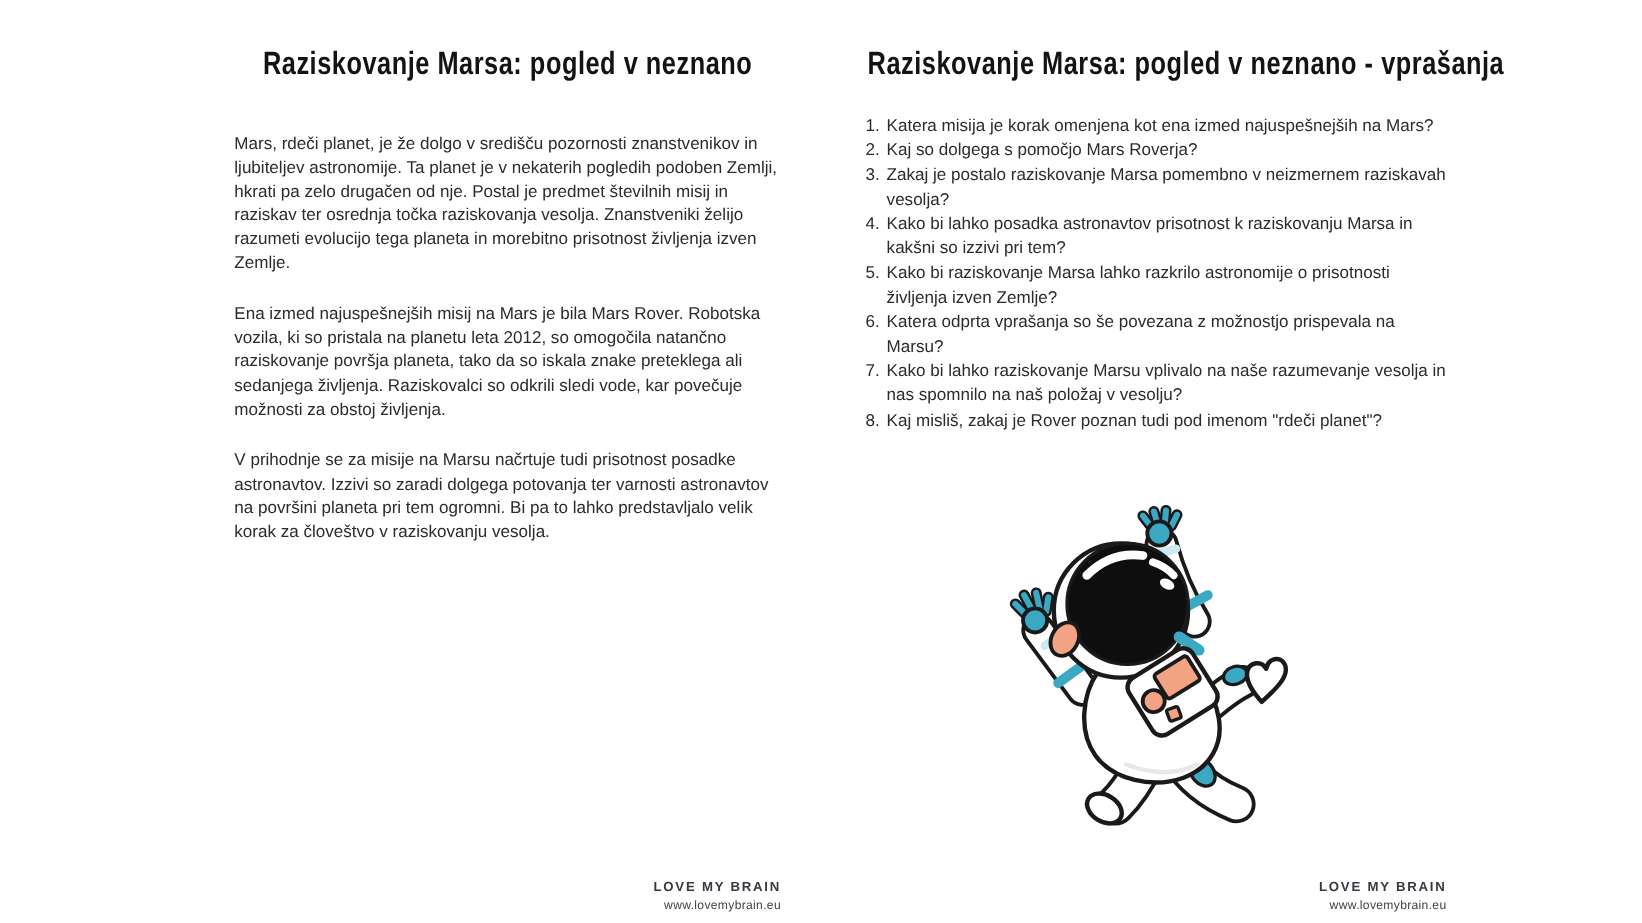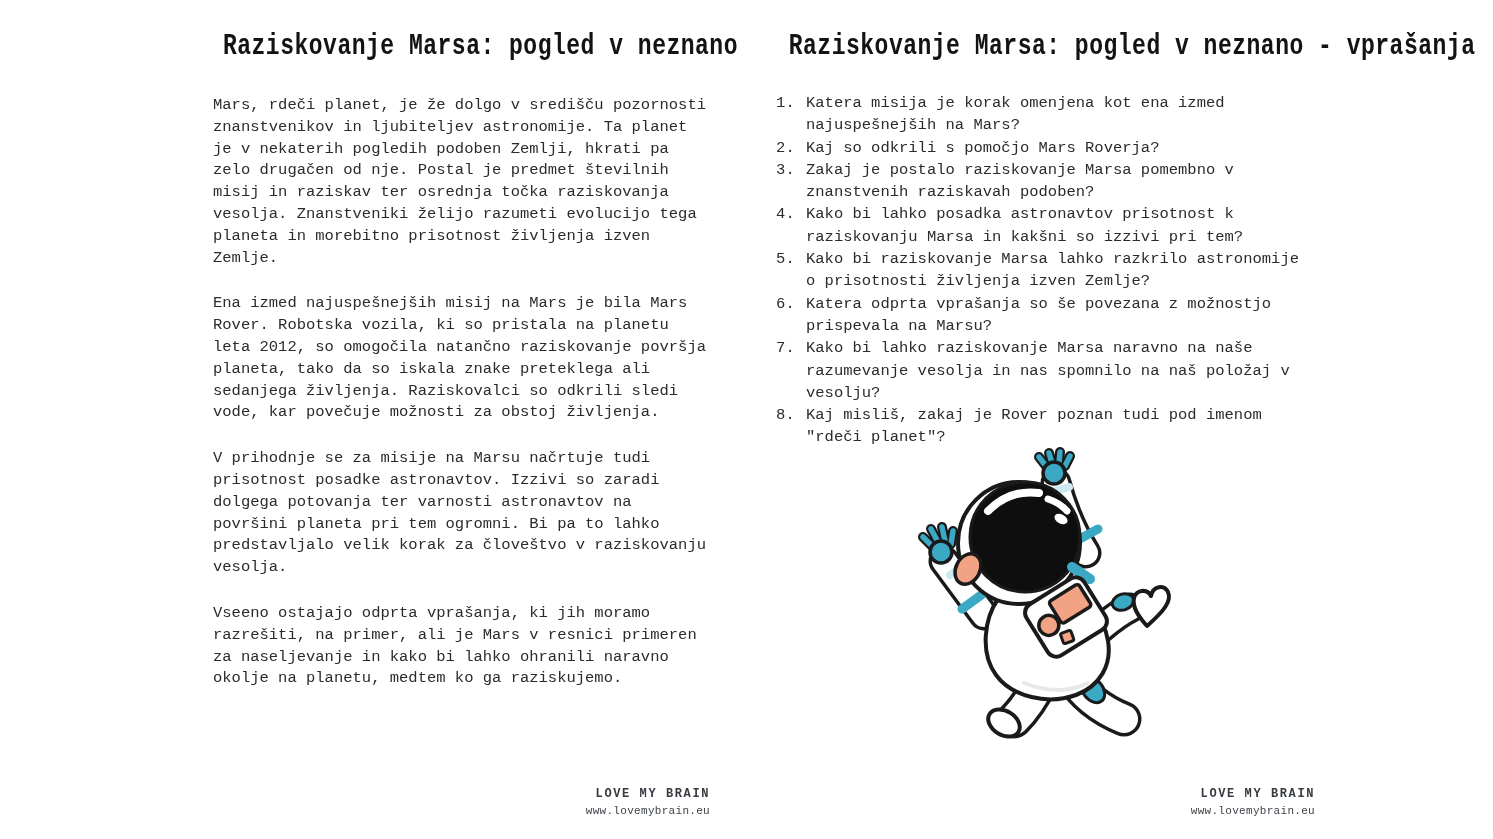--- a/index.html
+++ b/index.html
@@ -4,32 +4,32 @@
 <style>
   :root{
     --teal:#3BA8C4; --teal_light:#CDEAF1; --salmon:#F2A383;
     --outline:#1A1A1A; --text:#2B2B2B; --footer:#343A40; --page:#FFFFFF;
   }
   *{box-sizing:border-box; margin:0; padding:0;}
   html,body{width:1493px; height:839px; background:var(--page);
     font-family:"Liberation Sans", sans-serif; color:var(--text); overflow:hidden;}
   .spread{position:relative; width:1493px; height:839px; background:var(--page);}
 
-  .page{position:absolute; top:4px; height:657px;font-family:Liberation Mono, monospace;}
+  .page{position:absolute; top:16px; height:657px;}
   .page-left{left:213px; width:497px;}
   .page-right{left:778px; width:537px;}
 
   .doc-title{
     position:absolute; top:26px; left:0; right:0;
     text-align:center; font-size:24px; font-weight:700; color:#131313;
     letter-spacing:0.5px; transform:scale(0.96,1.22); transform-origin:center top;
     white-space:nowrap;
   }
   .text-block{position:absolute; top:90px; left:0; width:497px;}
-  .text-block p{font-size:15.5px; line-height:21.8px; margin:1px 0 24px 0; color:var(--text);}
+  .text-block p{font-size:15.5px; line-height:21.8px; margin:14px 0 24px 0; color:var(--text);}
 
   .questions{position:absolute; top:88px; left:0; width:537px;
     list-style:decimal; padding-left:26px;}
   .questions li{font-size:15.5px; line-height:22.3px; color:var(--text); padding-left:2px;}
 
   .astronaut-wrap{position:absolute; left:142px; top:453px; width:258px; height:282px;}
   .astronaut-wrap svg{width:100%; height:100%; overflow:visible;}
 
   .footer{position:absolute; top:783px; left:0; right:0; text-align:right;}
   .footer .brand{font-size:12px; font-weight:700; letter-spacing:1.6px; color:var(--footer);}
@@ -40,40 +40,39 @@
 
 <div class="spread">
 
   <div class="page page-left">
     <h1 class="doc-title">Raziskovanje Marsa: pogled v neznano</h1>
 
     <div class="text-block">
       <p>Mars, rdeči planet, je že dolgo v središču pozornosti znanstvenikov in ljubiteljev astronomije. Ta planet je v nekaterih pogledih podoben Zemlji, hkrati pa zelo drugačen od nje. Postal je predmet številnih misij in raziskav ter osrednja točka raziskovanja vesolja. Znanstveniki želijo razumeti evolucijo tega planeta in morebitno prisotnost življenja izven Zemlje.</p>
       <p>Ena izmed najuspešnejših misij na Mars je bila Mars Rover. Robotska vozila, ki so pristala na planetu leta 2012, so omogočila natančno raziskovanje površja planeta, tako da so iskala znake preteklega ali sedanjega življenja. Raziskovalci so odkrili sledi vode, kar povečuje možnosti za obstoj življenja.</p>
       <p>V prihodnje se za misije na Marsu načrtuje tudi prisotnost posadke astronavtov. Izzivi so zaradi dolgega potovanja ter varnosti astronavtov na površini planeta pri tem ogromni. Bi pa to lahko predstavljalo velik korak za človeštvo v raziskovanju vesolja.</p>
-      <p>Vseeno ostajajo odprta vprašanja, ki jih moramo razrešiti, na primer, ali je Mars v resnici primeren za naseljevanje in kako bi lahko ohranili naravno okolje na planetu, medtem ko ga raziskujemo.</p>
     </div>
 
     <div class="footer">
       <div class="brand">LOVE MY BRAIN</div>
       <div class="url">www.lovemybrain.eu</div>
     </div>
   </div>
 
   <div class="page page-right">
     <h1 class="doc-title">Raziskovanje Marsa: pogled v neznano - vprašanja</h1>
 
     <ol class="questions">
       <li>Katera misija je korak omenjena kot ena izmed najuspešnejših na Mars?</li>
-      <li>Kaj so odkrili s pomočjo Mars Roverja?</li>
-      <li>Zakaj je postalo raziskovanje Marsa pomembno v znanstvenih raziskavah podoben?</li>
+      <li>Kaj so dolgega s pomočjo Mars Roverja?</li>
+      <li>Zakaj je postalo raziskovanje Marsa pomembno v neizmernem raziskavah vesolja?</li>
       <li>Kako bi lahko posadka astronavtov prisotnost k raziskovanju Marsa in kakšni so izzivi pri tem?</li>
       <li>Kako bi raziskovanje Marsa lahko razkrilo astronomije o prisotnosti življenja izven Zemlje?</li>
       <li>Katera odprta vprašanja so še povezana z možnostjo prispevala na Marsu?</li>
-      <li>Kako bi lahko raziskovanje Marsa naravno na naše razumevanje vesolja in nas spomnilo na naš položaj v vesolju?</li>
+      <li>Kako bi lahko raziskovanje Marsu vplivalo na naše razumevanje vesolja in nas spomnilo na naš položaj v vesolju?</li>
       <li>Kaj misliš, zakaj je Rover poznan tudi pod imenom "rdeči planet"?</li>
     </ol>
 
     <div class="astronaut-wrap">
       <svg viewBox="0 0 258 282" stroke-linecap="round" stroke-linejoin="round">
 
         <g>
           <path d="M24,104 L64,158" fill="none" style="stroke:var(--outline)" stroke-width="31"></path>
           <path d="M24,104 L64,158" fill="none" style="stroke:#fff" stroke-width="24"></path>
           <path d="M42,152 L64,136" fill="none" style="stroke:var(--teal)" stroke-width="9"></path>

